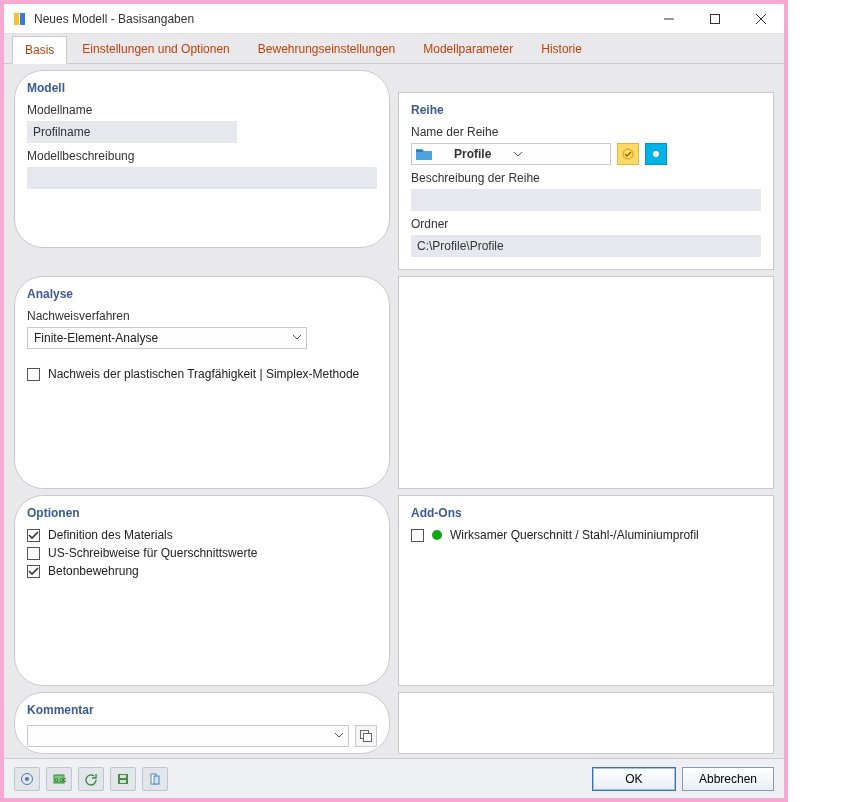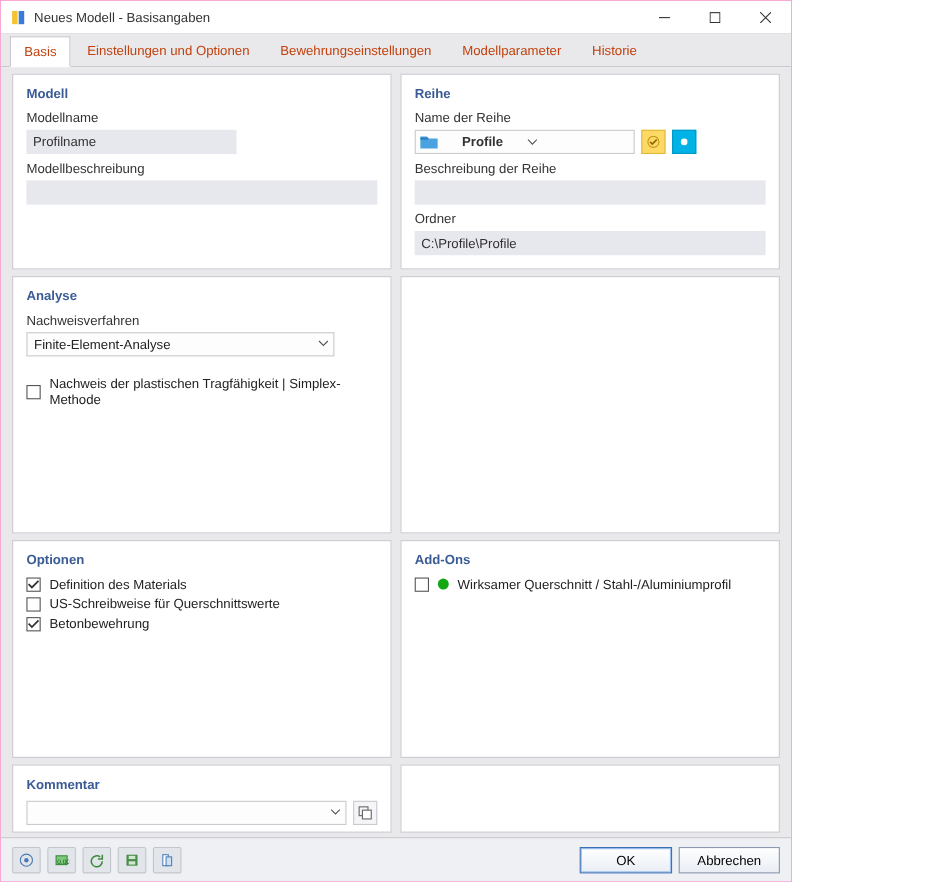--- a/index.html
+++ b/index.html
@@ -1,31 +1,31 @@
 <!DOCTYPE html>
 <html><head>
 <meta charset="utf-8">
 <style>
   * { box-sizing: border-box; }
   html, body { margin:0; padding:0; font-family: "Segoe UI", Tahoma, sans-serif; font-size:12px; color:#222; }
   body { background:#fff; }
-  .window { width:720px; height:802px; border:1px solid #f9a8d4; background:#fff; display:flex; flex-direction:column; }
+  .window { width:788px; height:802px; border:4px solid #f9a8d4; background:#fff; display:flex; flex-direction:column; }
   .titlebar { height:30px; background:#fff; display:flex; align-items:center; padding:0 0 0 8px; border-bottom:1px solid #e0e0e0; }
   .titlebar .app-icon { width:16px; height:16px; margin-right:6px; }
   .titlebar .title { flex:0 0 auto; color:#333; }
   .titlebar .spacer { flex:1; }
   .win-btn { width:46px; height:30px; display:flex; align-items:center; justify-content:center; color:#333; }
   .tabbar { height:30px; background:#e9e9ec; display:flex; align-items:flex-end; padding:0 8px; border-bottom:1px solid #c9c9cf; }
   .tab { padding:6px 12px; color:#c2410c; border:1px solid transparent; margin-right:2px; }
   .tab.active { background:#fff; border:1px solid #c9c9cf; border-bottom:1px solid #fff; position:relative; top:1px; }
   .content { flex:1; background:#e9e9ec; padding:6px 10px 4px 10px; display:flex; flex-direction:column; gap:6px; overflow:hidden; }
   .row { display:flex; gap:8px; }
   .panel { background:#fff; border:1px solid #c9c9cf; padding:10px 12px; }
   .panel .heading { color:#3a5b95; font-weight:600; margin-bottom:8px; }
-  .left { flex:1 1 50%; }
+  .left { flex:1 1 50%;border-radius:29px; }
   .right { flex:1 1 50%; }
   .field-label { color:#333; margin-bottom:4px; margin-top:6px; }
   .field-label.first { margin-top:0; }
   .text-input { width:100%; height:22px; border:none; background:#e7e7ee; padding:3px 6px; font-family:inherit; font-size:12px; color:#333; }
   .text-input.half { width:60%; }
   .text-input.ro { color:#333; }
   .select { position:relative; display:inline-flex; align-items:center; height:22px; border:1px solid #c9c9cf; background:#fdfdfd; padding:0 22px 0 6px; min-width:200px; }
   .select .chev { position:absolute; right:4px; top:4px; }
   .select.wide { width:280px; }
   .select.combo { background:#fdfdfd; }
@@ -96,21 +96,21 @@
 
     <div class="row" style="flex:0 0 auto;">
       <div class="panel left" style="height:178px;">
         <div class="heading">Modell</div>
         <div class="field-label first">Modellname</div>
         <input class="text-input half" value="Profilname" style="">
         <div class="field-label">Modellbeschreibung</div>
         <input class="text-input" value="" style="">
       </div>
 
-      <div class="panel right" style="height:178px;">
+      <div class="panel right" style="height:178px;margin-top:22px;">
         <div class="heading">Reihe</div>
         <div class="field-label first">Name der Reihe</div>
         <div class="series-row">
           <div class="series-select">
             <span class="folder-icon">
               <svg viewBox="0 0 16 14" width="16" height="14">
                   <path d="M0 2h6l2 2h8v9H0z" fill="#4aa3df"></path>
                   <rect x="0" y="3" width="7" height="2" fill="#2a7fbf"></rect>
                 </svg>
             </span>

